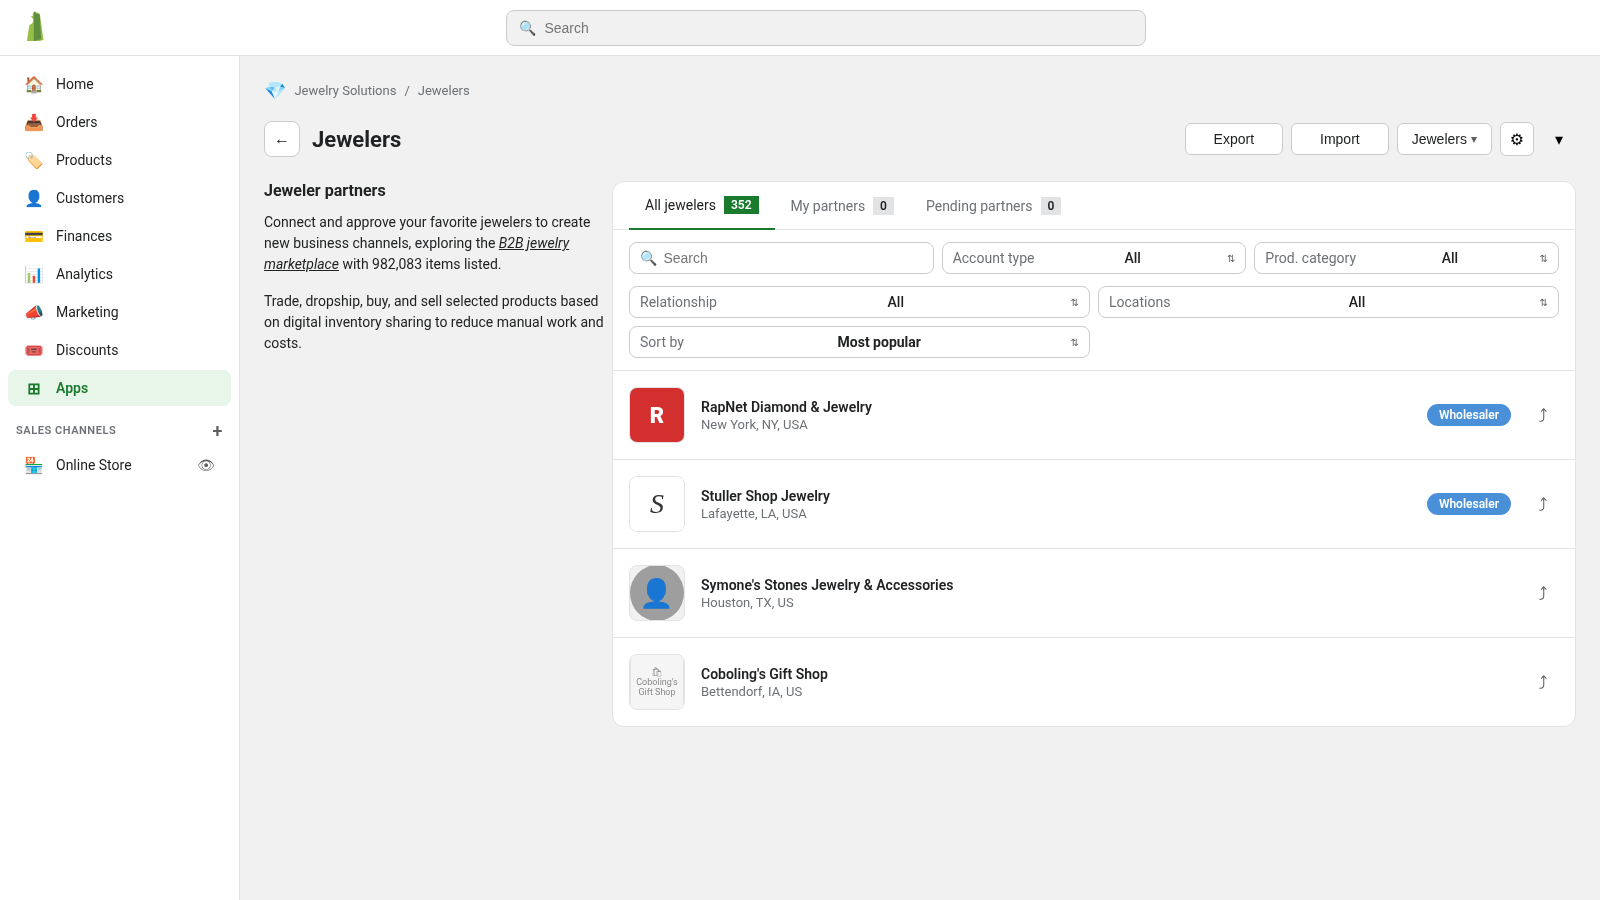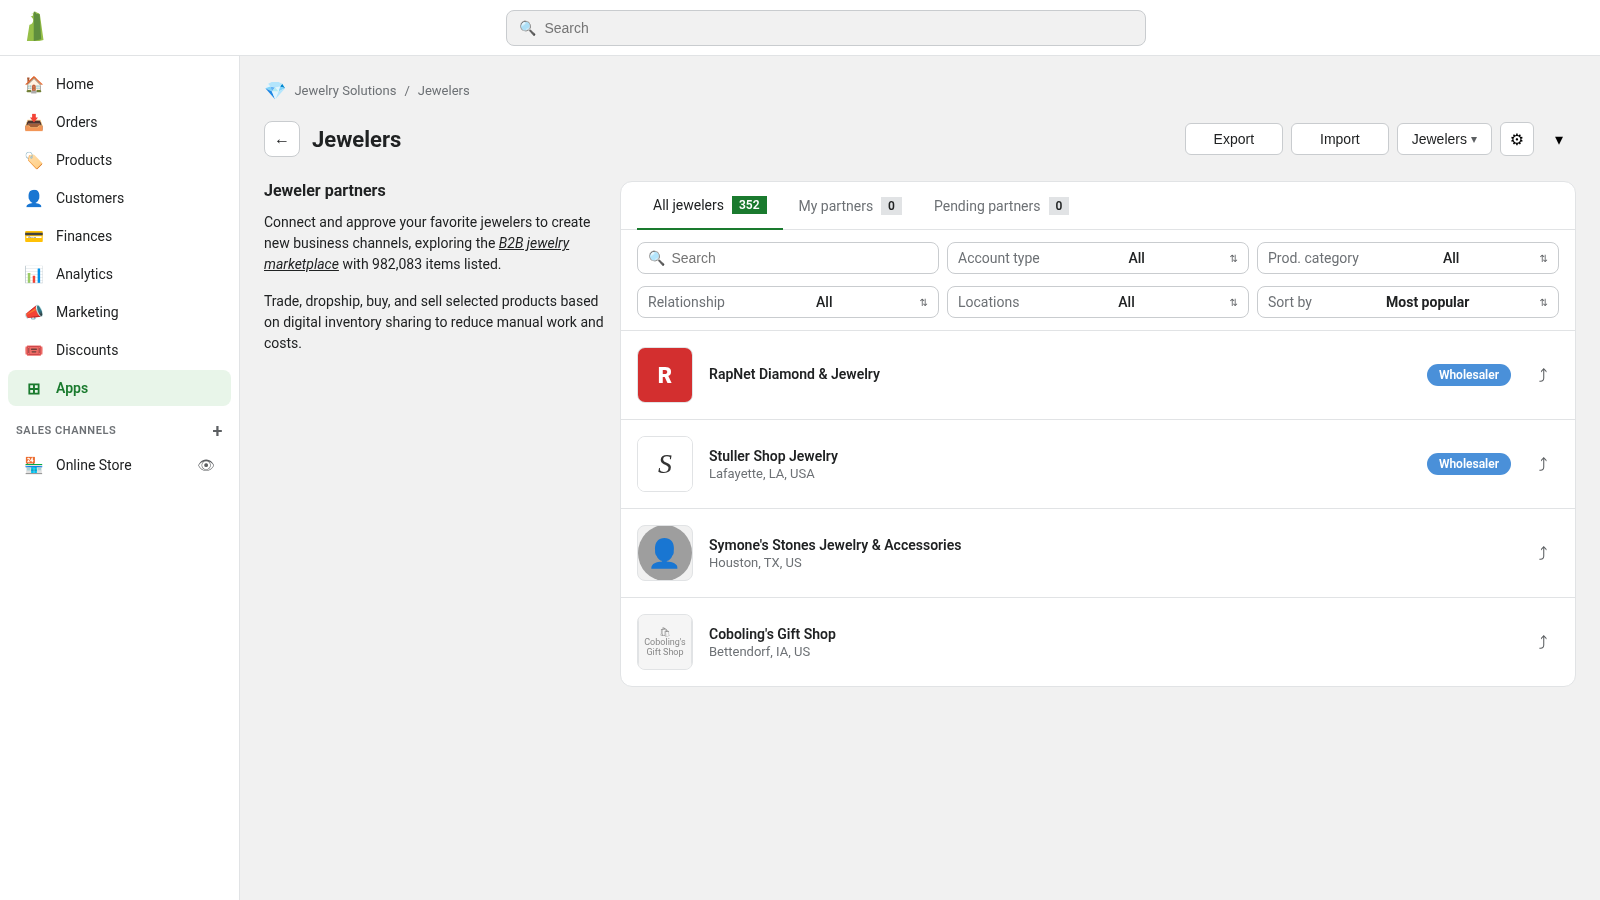--- a/index.html
+++ b/index.html
@@ -84,21 +84,21 @@
       display: flex; align-items: center; gap: 4px;
     }
     .gear-btn {
       width: 34px; height: 34px; border: 1px solid #c9cccf; border-radius: 6px;
       background: #fff; cursor: pointer; display: flex; align-items: center; justify-content: center;
       font-size: 16px;
     }
     .chevron-down { font-size: 12px; color: #5c5f62; }
 
     
-    .content-area { display: flex; gap: 16px; }
+    .content-area { display: flex; gap: 8px; }
 
     
     .left-panel { width: 340px; flex-shrink: 0; }
     .left-panel h2 { font-size: 16px; font-weight: 700; margin-bottom: 12px; }
     .left-panel p { font-size: 14px; color: #202223; line-height: 1.5; margin-bottom: 16px; }
     .left-panel p em { font-style: italic; }
     .left-panel p a { color: #202223; font-style: italic; }
 
     
     .right-panel {
@@ -120,21 +120,21 @@
     }
     .tab.active .tab-badge { background: #1a7a2e; color: #fff; }
 
     
     .filters {
       padding: 12px 16px;
       display: grid; grid-template-columns: 1fr 1fr 1fr; gap: 8px;
     }
     .filter-row-2 {
       padding: 0 16px 12px;
-      display: grid; grid-template-columns: 1fr 1fr 1fr; gap: 8px;
+      display: grid; grid-template-columns: 1fr 1fr; gap: 8px;
     }
     .filter-input {
       display: flex; align-items: center; border: 1px solid #c9cccf;
       border-radius: 8px; padding: 7px 10px; background: #fff; gap: 6px;
     }
     .filter-input input {
       border: none; outline: none; font-size: 14px; width: 100%; background: transparent;
     }
     .filter-select {
       display: flex; align-items: center; justify-content: space-between;
@@ -350,20 +350,21 @@
           </div>
         </div>
 
         <div class="jeweler-list" id="jeweler-list-container">
             <div class="jeweler-item">
     <div class="jeweler-logo">
                 <div class="rapnet-logo">R</div>
               </div>
     <div class="jeweler-info">
       <div class="jeweler-name">RapNet Diamond &amp; Jewelry</div>
+      <div class="jeweler-location">New York, NY, USA</div>
     </div>
     <span class="jeweler-badge">Wholesaler</span>
     <div class="jeweler-action">⤴</div>
   </div>
             <div class="jeweler-item">
     <div class="jeweler-logo">
                 <div class="stuller-logo" style="font-family: Georgia, serif; font-style: italic; font-size:28px;">S</div>
               </div>
     <div class="jeweler-info">
       <div class="jeweler-name">Stuller Shop Jewelry</div>

